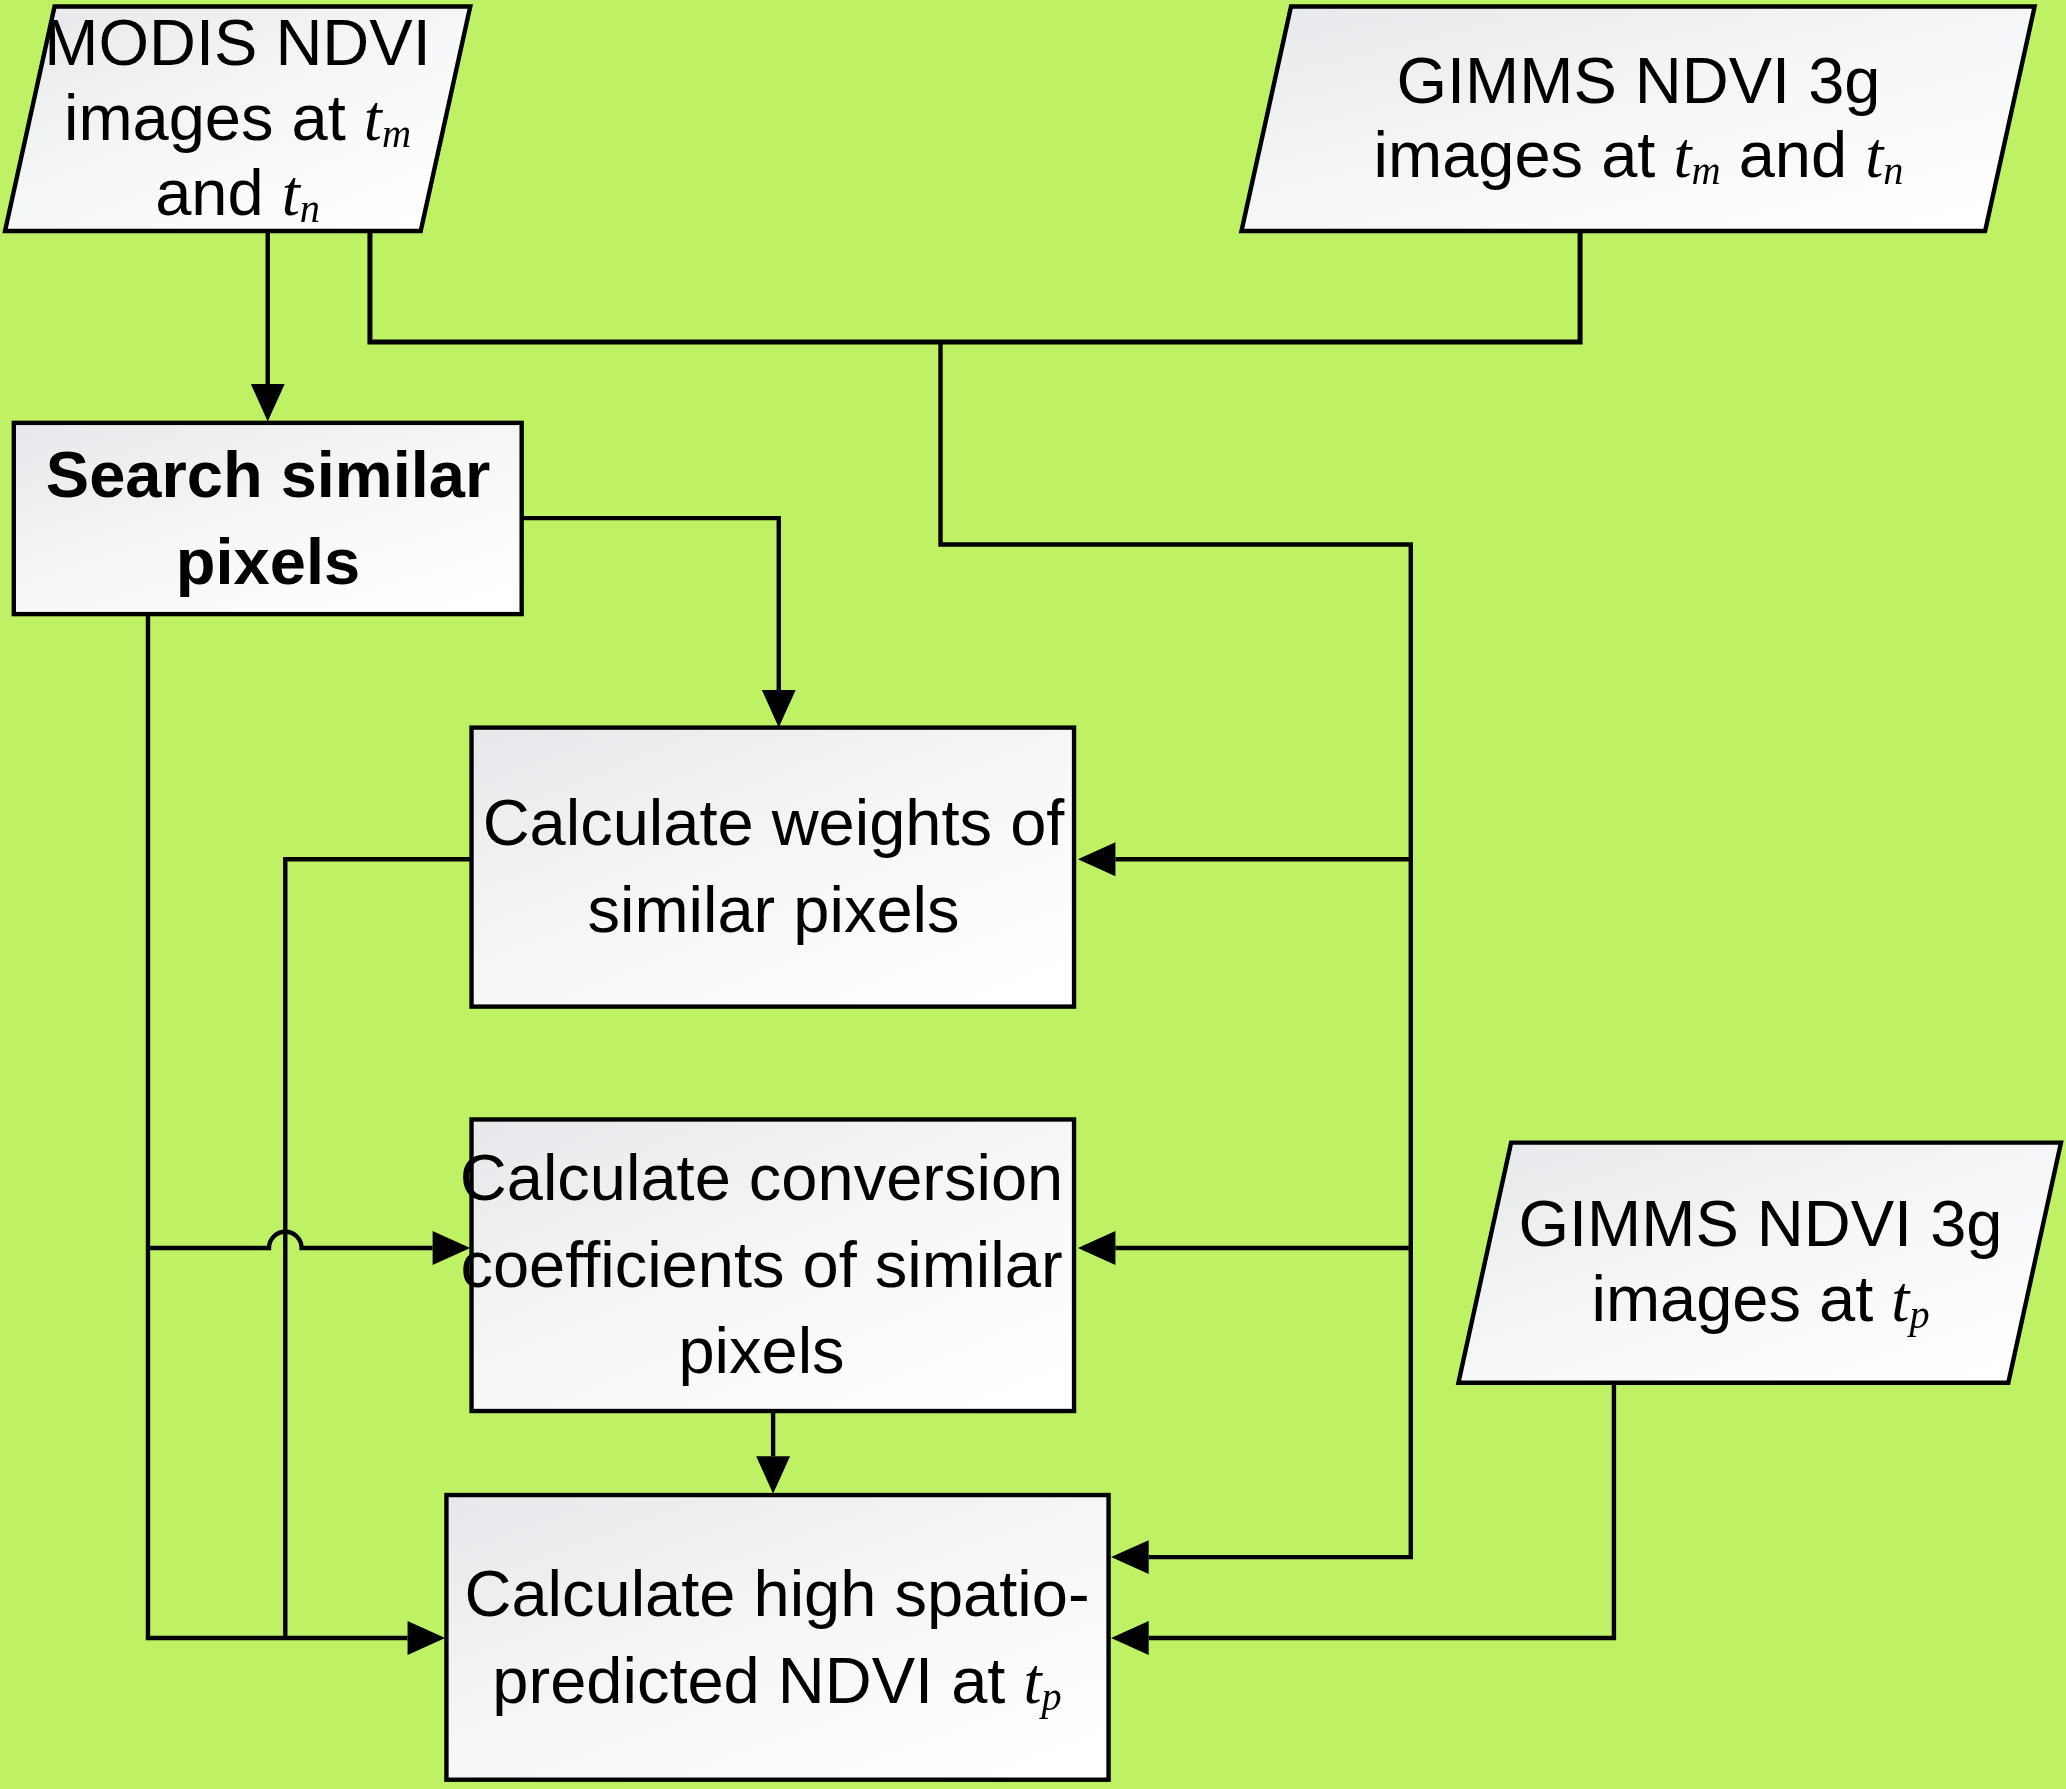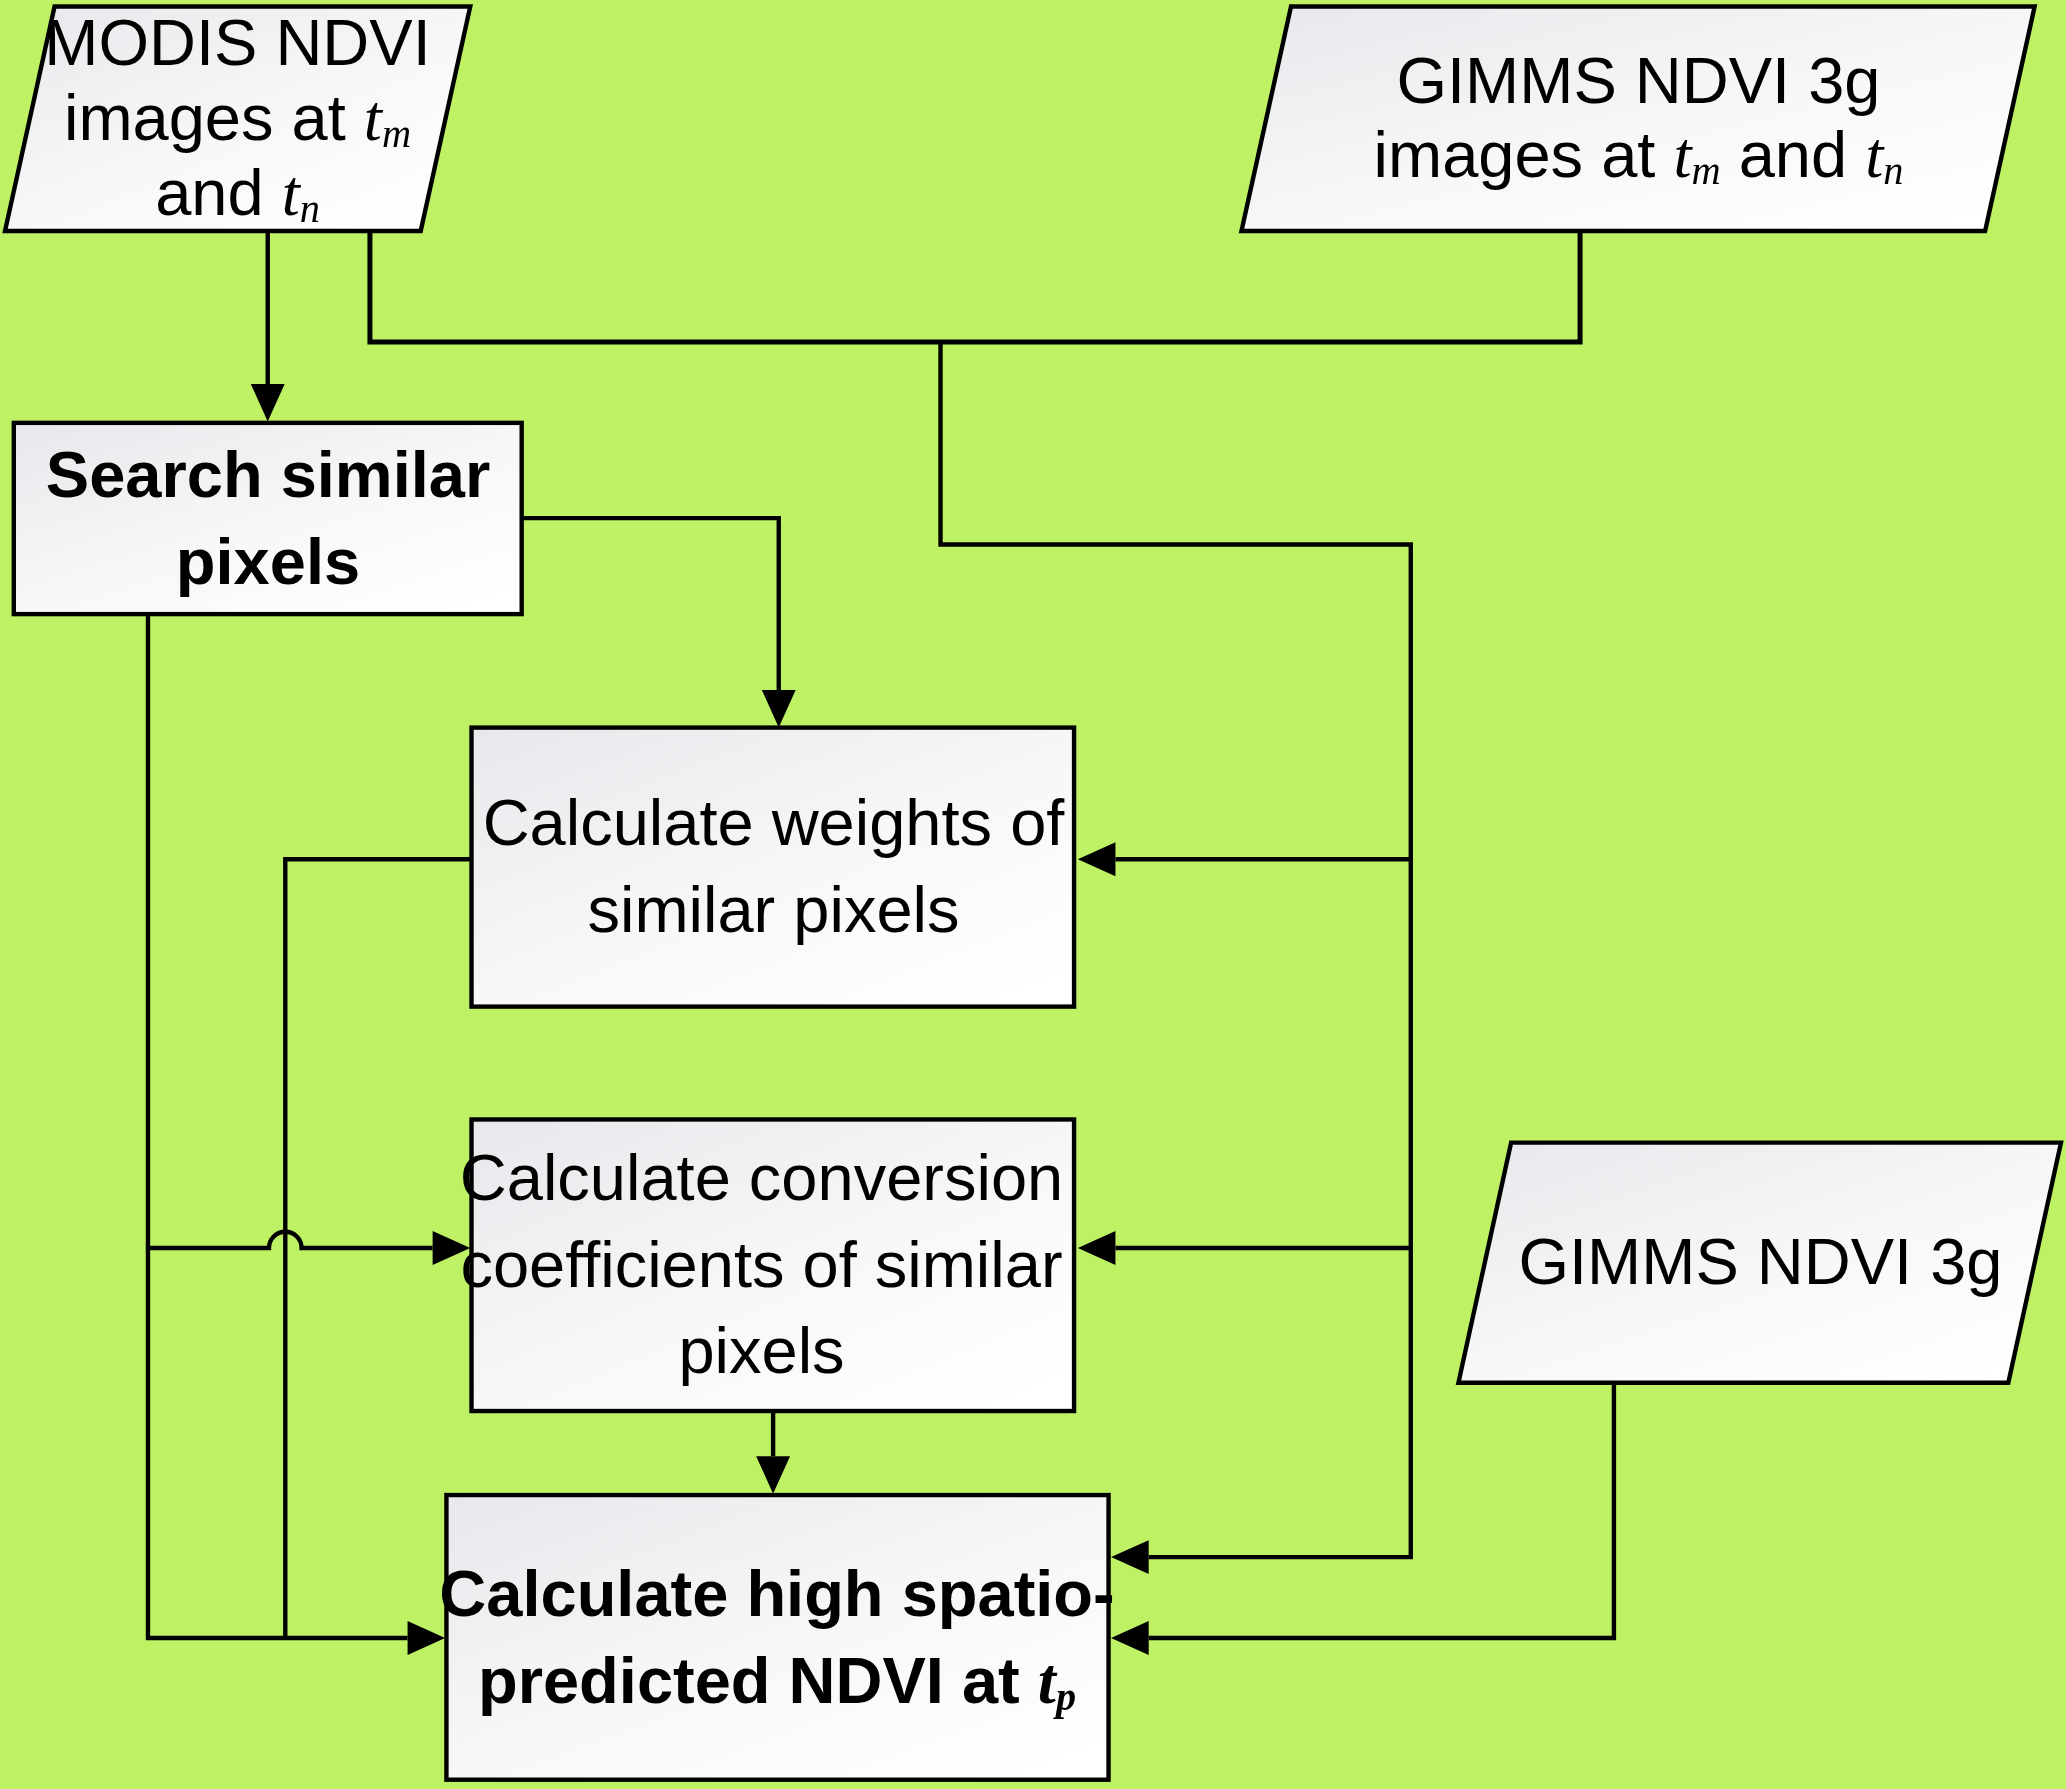--- a/index.html
+++ b/index.html
@@ -127,37 +127,38 @@
     <div class="ln"><span>and </span><span class="tv">t</span><sub class="tsub">n</sub></div>
   </div>
 
   <div class="label plabel" style="left:1242px; top:6.3px; width:793px; height:224px;">
     <div class="ln"><span>GIMMS NDVI 3g</span></div>
     <div class="ln"><span>images at </span><span class="tv">t</span><sub class="tsub">m</sub><span> and </span><span class="tv">t</span><sub class="tsub">n</sub></div>
   </div>
 
   <div class="label plabel" style="left:1459px; top:1142px; width:603px; height:240px;">
     <div class="ln"><span>GIMMS NDVI 3g</span></div>
+    <div class="ln"><span>images at </span><span class="tv">t</span><sub class="tsub">p</sub></div>
   </div>
 
   <div class="label blabel" style="left:14px; top:423px; width:508px; height:191px;font-weight:bold;">
     <div class="ln"><span>Search similar</span></div>
     <div class="ln"><span>pixels</span></div>
   </div>
 
   <div class="label blabel" style="left:472px; top:727px; width:603px; height:279px;">
     <div class="ln"><span>Calculate weights of</span></div>
     <div class="ln"><span>similar pixels</span></div>
   </div>
 
   <div class="label blabel" style="left:460px; top:1119px; width:603px; height:292px;">
     <div class="ln"><span>Calculate conversion</span></div>
     <div class="ln"><span>coefficients of similar</span></div>
     <div class="ln"><span>pixels</span></div>
   </div>
 
-  <div class="label blabel" style="left:446px; top:1495px; width:662px; height:285px;font-weight:bold;">
+  <div class="label blabel" style="left:446px; top:1495px; width:662px; height:285px;">
     <div class="ln"><span>Calculate high spatio-</span></div>
     <div class="ln"><span>predicted NDVI at </span><span class="tv">t</span><sub class="tsub">p</sub></div>
   </div>
 
 </div>
 
 
 </body></html>

